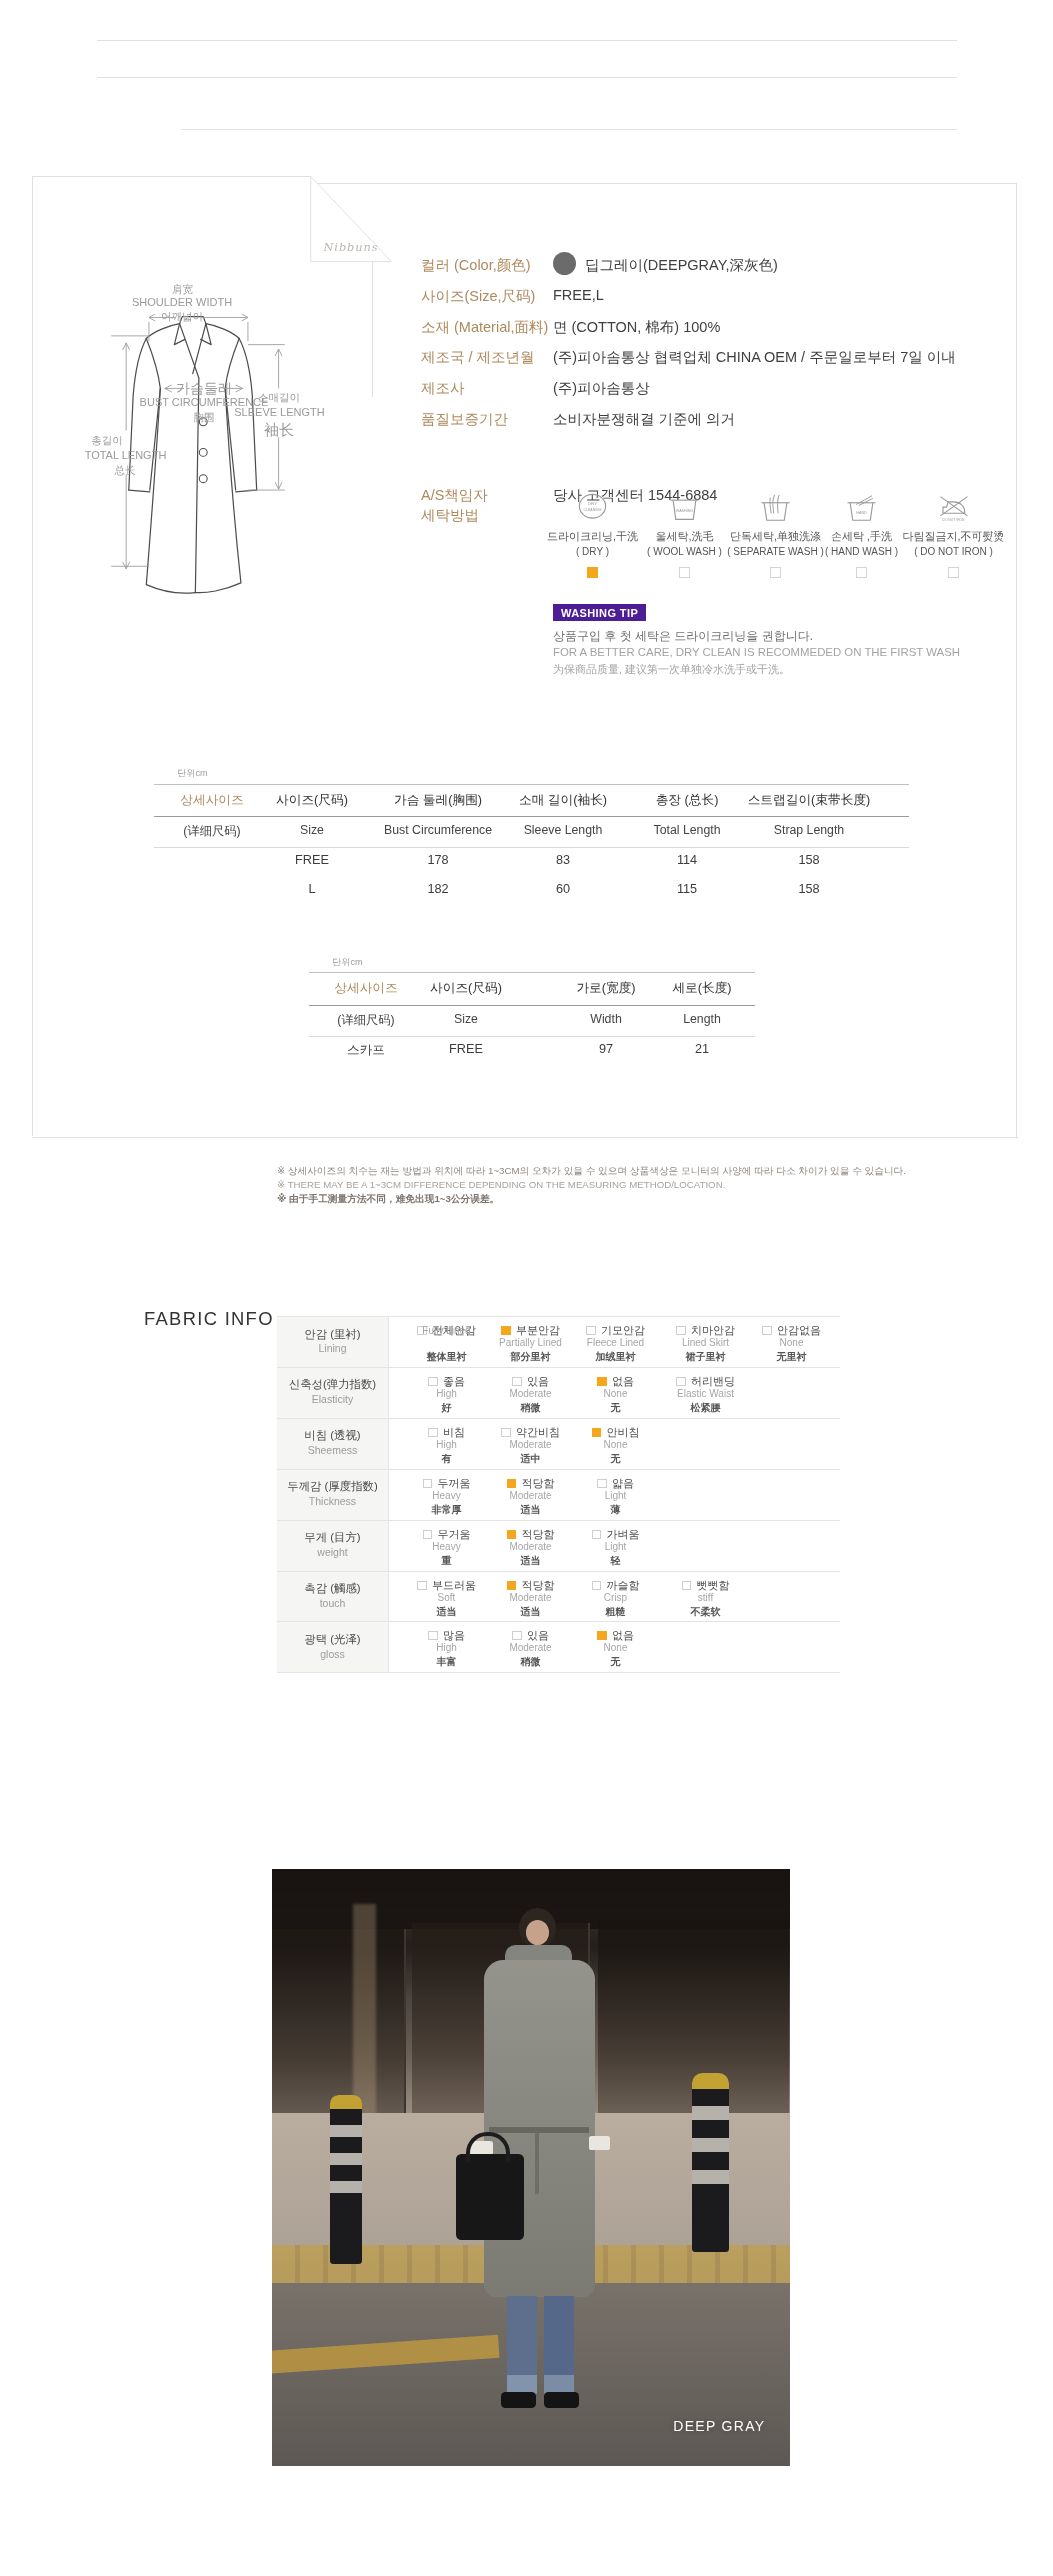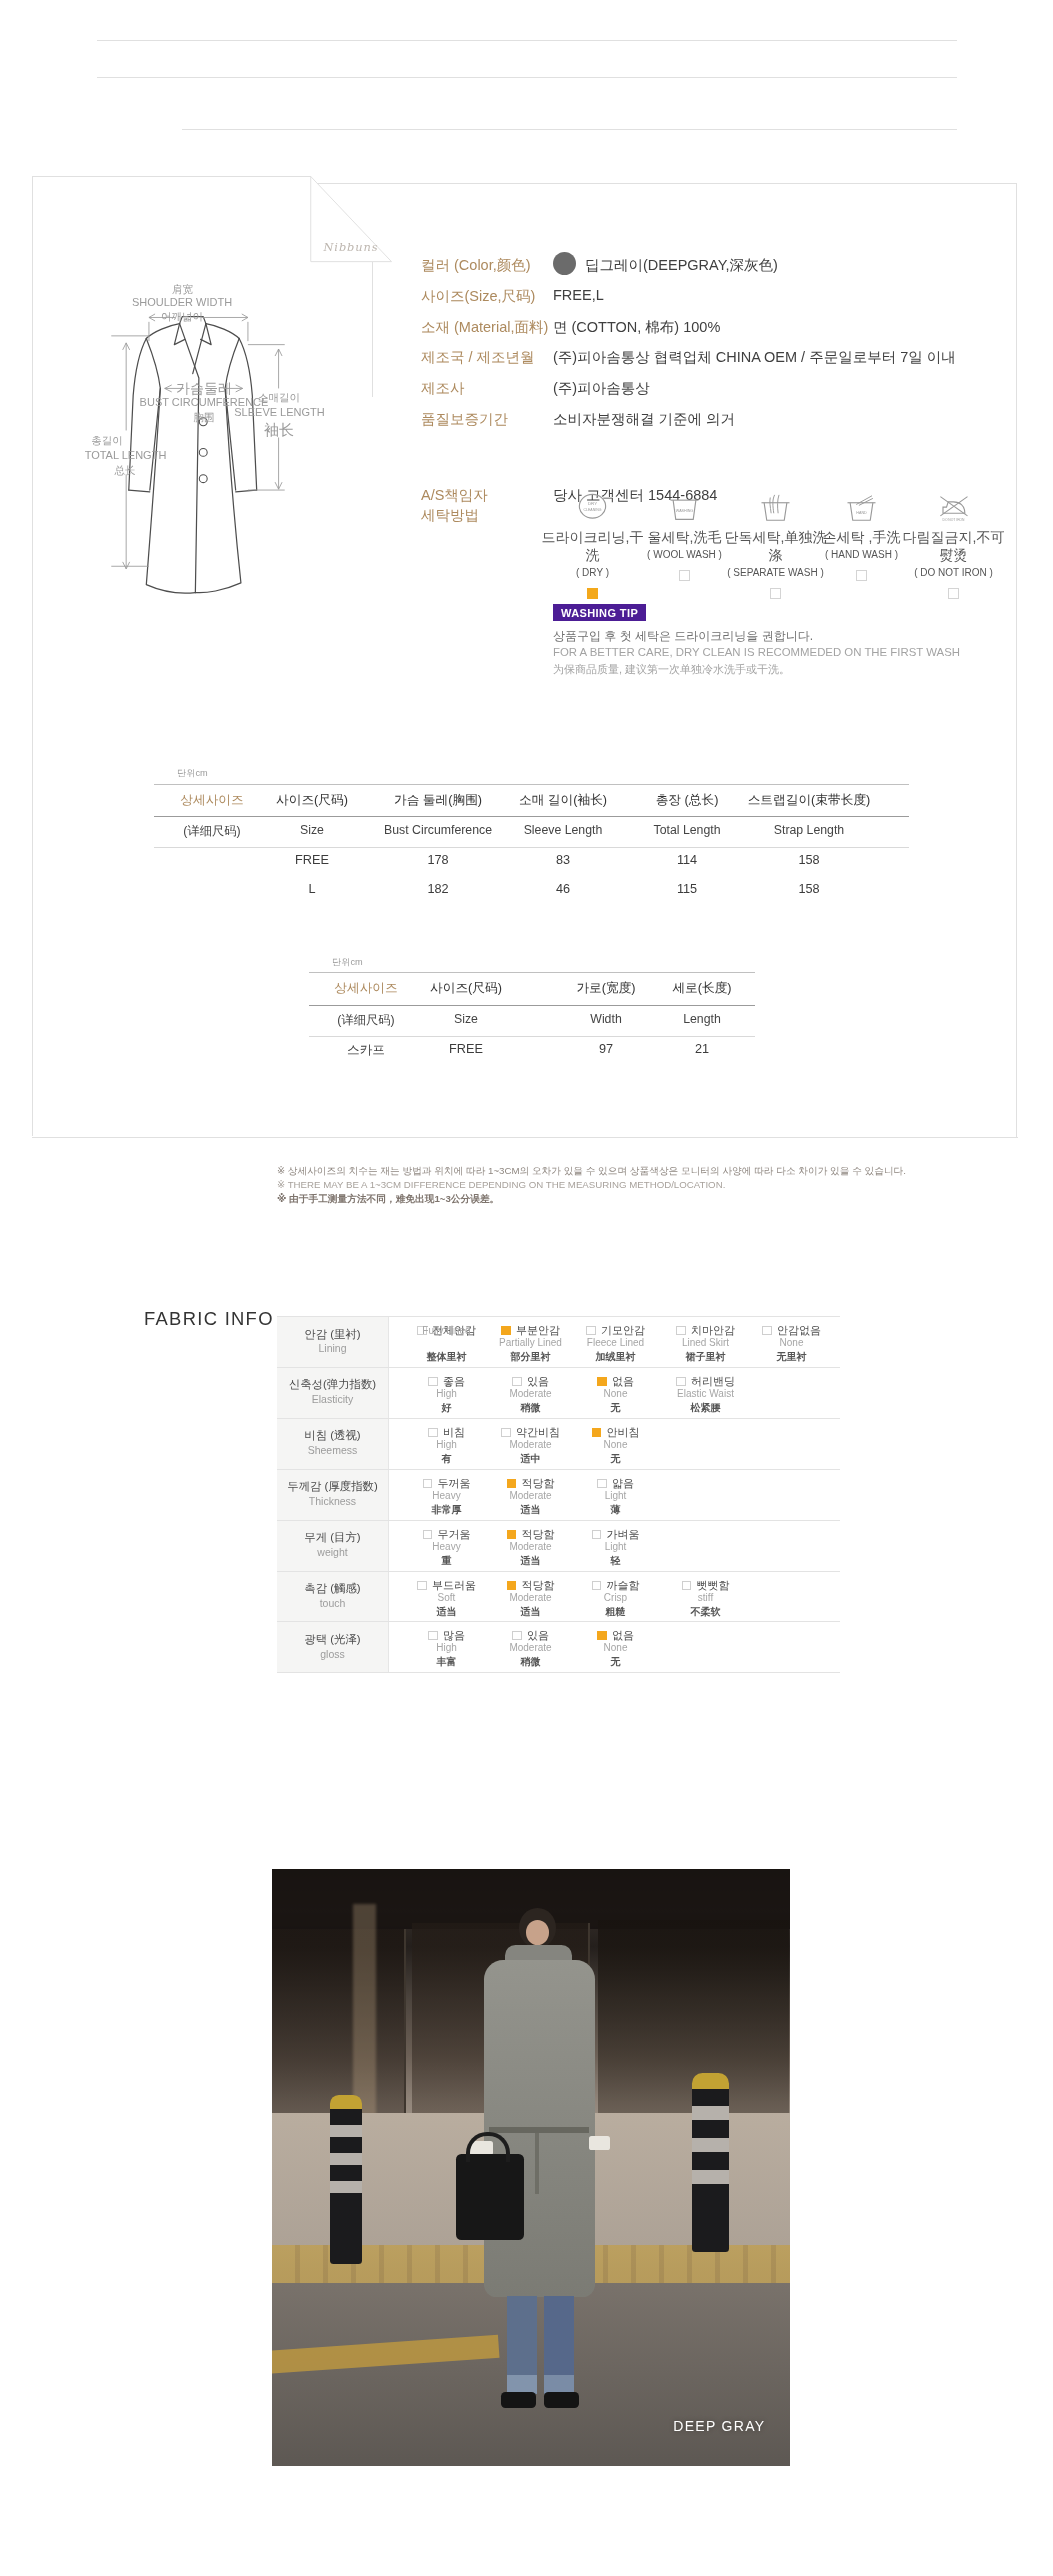--- a/index.html
+++ b/index.html
@@ -10,21 +10,21 @@
   .vline{position:absolute;width:0.9px;background:#e0e0e0;}
   .page-title{position:absolute;left:0;top:47px;width:100%;text-align:center;font-size:16px;color:#3a3a3a;letter-spacing:0.4px;}
   .ribbon-text{position:absolute;left:316px;top:240px;width:70px;text-align:center;font-family:"DejaVu Serif","Liberation Serif",serif;font-style:italic;font-size:11.4px;color:#beb7b0;letter-spacing:0.9px;}
   
   .info-row{position:absolute;left:0;width:1053px;height:30px;}
   .info-label{position:absolute;left:421px;top:0;width:184px;font-size:14.5px;color:#ad8a5e;font-weight:500;}
   .info-value{position:absolute;left:553px;top:0;width:474px;font-size:14.5px;color:#3f3f3f;}
   .swatch{position:absolute;left:553px;top:-4.4px;width:23px;height:23px;border-radius:50%;}
   
   .wash-item{position:absolute;top:492px;width:109px;text-align:center;}
-  .wash-kr{font-size:14px;color:#555;margin-top:5.3px;}
+  .wash-kr{font-size:11px;color:#555;margin-top:5.3px;}
   .wash-en{font-size:10px;color:#555;margin-top:1.8px;}
   .wash-box{width:11.4px;height:11.4px;margin:9.7px auto 0;box-sizing:border-box;border:0.9px solid #d4d4d4;background:#fff;}
   .wash-box.checked{border:none;background:#f3a81b;}
   .tip-badge{position:absolute;left:553px;top:604px;background:#4c1d95;color:#fff;font-size:11px;font-weight:bold;letter-spacing:0.4px;padding:2.6px 8px;}
   .tip-kr{position:absolute;left:553px;top:628px;font-size:12px;color:#6f6f6f;}
   .tip-en{position:absolute;left:553px;top:646px;font-size:11.4px;color:#a3a3a3;}
   .tip-cn{position:absolute;left:553px;top:662px;font-size:11px;color:#a3a3a3;}
   
   .unit{position:absolute;font-size:9.2px;color:#9a9a9a;}
   .tcell{position:absolute;text-align:center;font-size:12.7px;color:#3c3c3c;}
@@ -256,21 +256,21 @@
       <div class="tcell en" style="left: 608px; top: 823px; width: 158px;">Total Length</div>
       <div class="tcell en" style="left: 730px; top: 823px; width: 158px;">Strap Length</div>
       <div class="hline" style="left: 154px; top: 847px; width: 755px; background: rgb(217, 217, 217);"></div>
       <div class="tcell" style="left: 233px; top: 853px; width: 158px;">FREE</div>
       <div class="tcell" style="left: 359px; top: 853px; width: 158px;">178</div>
       <div class="tcell" style="left: 484px; top: 853px; width: 158px;">83</div>
       <div class="tcell" style="left: 608px; top: 853px; width: 158px;">114</div>
       <div class="tcell" style="left: 730px; top: 853px; width: 158px;">158</div>
       <div class="tcell" style="left: 233px; top: 882px; width: 158px;">L</div>
       <div class="tcell" style="left: 359px; top: 882px; width: 158px;">182</div>
-      <div class="tcell" style="left: 484px; top: 882px; width: 158px;">46</div>
+      <div class="tcell" style="left: 484px; top: 882px; width: 158px;">60</div>
       <div class="tcell" style="left: 608px; top: 882px; width: 158px;">115</div>
       <div class="tcell" style="left: 730px; top: 882px; width: 158px;">158</div>
     </div>
 
   <div class="unit" style="left:332px;top:956px;">단위cm</div>
   <div id="scarf-table">
       <div class="hline" style="left: 309px; top: 972px; width: 446px; background: rgb(192, 192, 192);"></div>
       <div class="tcell kr brown" style="left: 287px; top: 980px; width: 158px;">상세사이즈</div>
       <div class="tcell kr" style="left: 387px; top: 980px; width: 158px;">사이즈(尺码)</div>
       <div class="tcell kr" style="left: 527px; top: 980px; width: 158px;">가로(宽度)</div>

